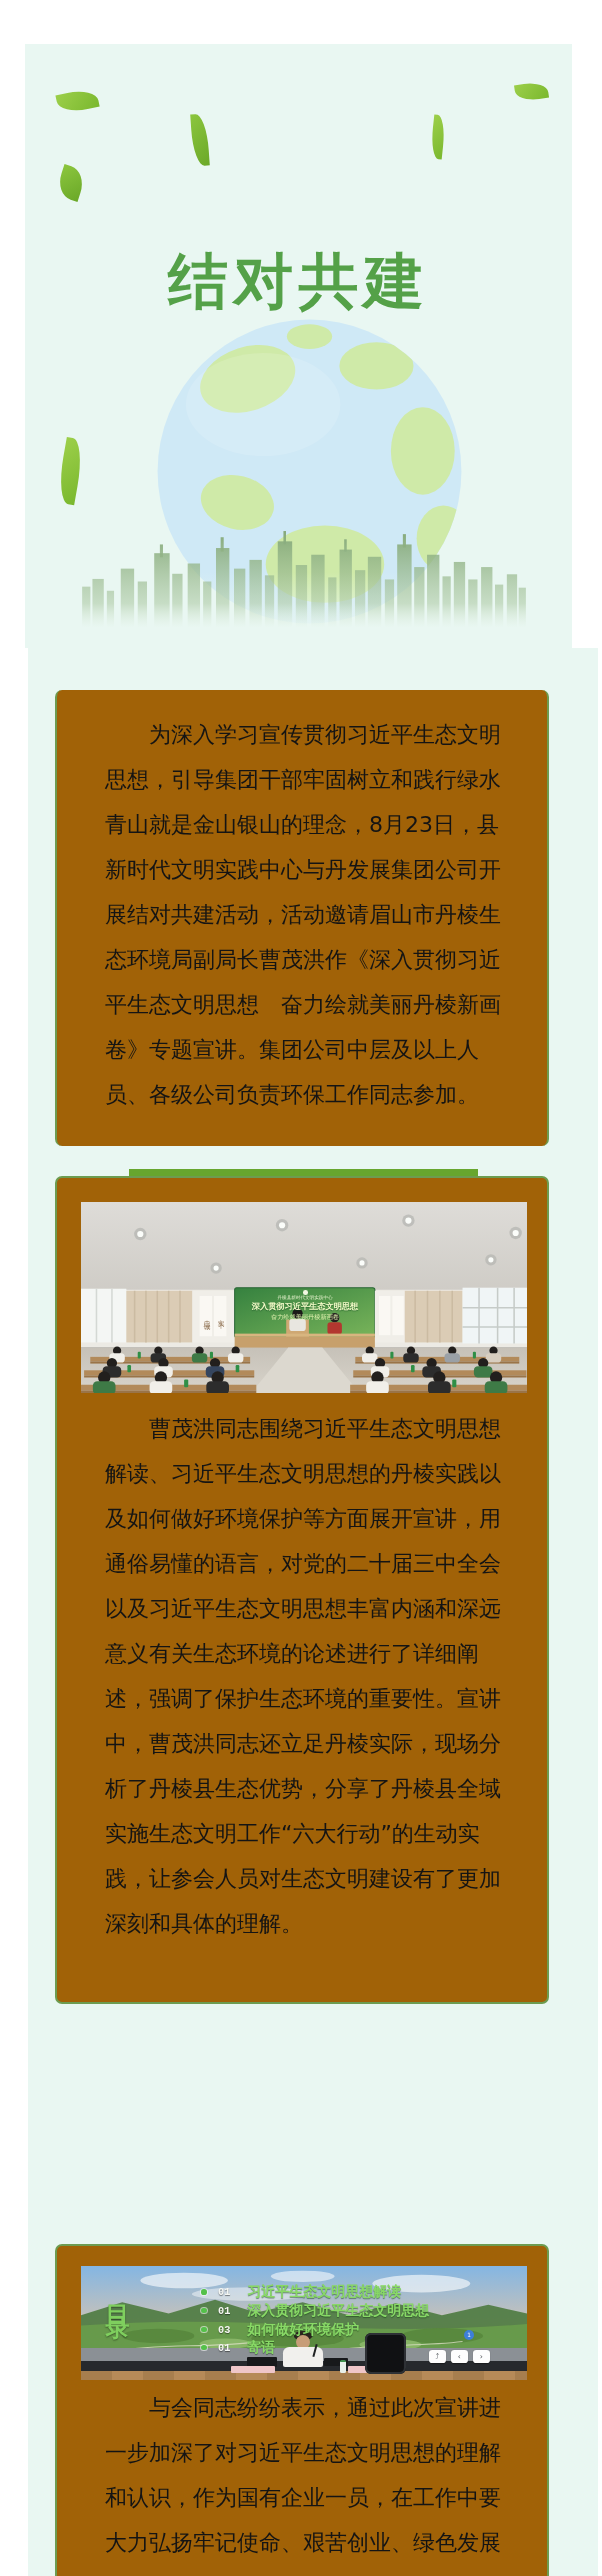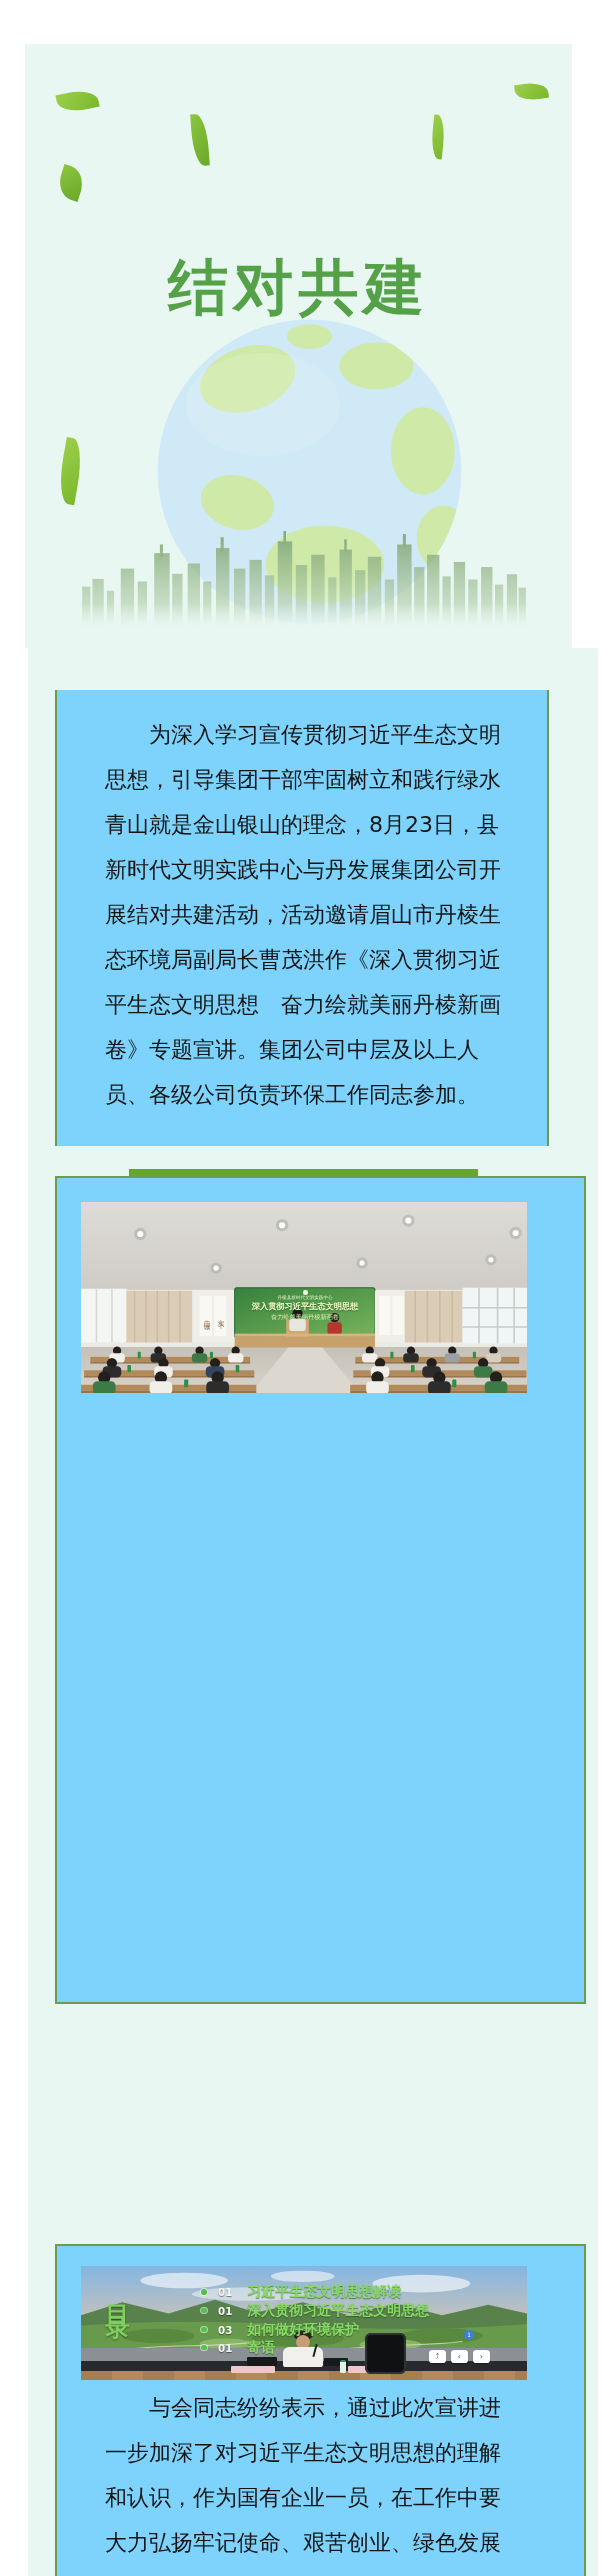--- a/index.html
+++ b/index.html
@@ -9,34 +9,34 @@
   
   .mint{background:#e9f7f2;}
   
   .leaf{position:absolute;background:linear-gradient(135deg,#9ccf4a,#7ab82e);
         border-radius:0 70% 0 70%;}
   .leaf.dark{background:linear-gradient(135deg,#8cc63e,#6aa828);}
   
   .hdr-title{position:absolute;left:25px;width:547px;text-align:center;
              font-size:60px;font-weight:700;color:#54a148;letter-spacing:5.2px;line-height:1.1;}
   
-  .card{position:absolute;left:55px;width:490px;background:#7dd3fc;}
+  .card{position:absolute;left:55px;width:490px;background:#a16207;border-radius:7px;}
   .card.side{border-left:2.1px solid #6d9c50;border-right:2.1px solid #6d9c50;}
-  .card.full{border:2.1px solid #6d9c50;padding-left:37px;}
+  .card.full{border:2.1px solid #6d9c50;}
   .accentbar{position:absolute;left:129px;width:349px;height:7.2px;background:#67a62e;}
   
   .para{position:absolute;left:48px;width:399px;font-size:22px;line-height:45px;
         color:#141414;white-space:pre-line;letter-spacing:0;}
   
   .photo{position:absolute;left:24px;width:446px;overflow:hidden;background:#888;}
   .ph-ov{position:absolute;}
   .ph-txt{position:absolute;text-align:center;}
   .vtext{writing-mode:vertical-rl;text-orientation:upright;}
   
-  .toc-row{position:absolute;display:flex;align-items:center;}
+  .toc-row{position:absolute;display:flex;align-items:center;font-family:Liberation Mono, monospace;}
   .toc-dot{width:5.7px;height:5.7px;border-radius:50%;background:#54c14a;
            box-shadow:0 0 0 1px rgba(255,255,255,.55);margin-right:11.3px;}
   .toc-num{width:23px;color:#f4f6f2;font-size:10.3px;font-weight:700;
            text-shadow:0 0.5px 1px rgba(0,0,0,.45);}
   .toc-label{color:#88d966;font-size:14px;font-weight:700;margin-left:6.2px;
              text-shadow:0 0.5px 1px rgba(20,60,20,.55);white-space:nowrap;}
   .navbtn{position:absolute;width:16.5px;height:13.4px;border-radius:3.1px;background:#fdfdfd;
           color:#5a5e63;font-size:7.7px;line-height:13.4px;text-align:center;
           box-shadow:0 0.5px 1px rgba(0,0,0,.35);}
 </style>
@@ -67,21 +67,21 @@
       <ellipse cx="430" cy="95" rx="72" ry="46"></ellipse>
       <ellipse cx="520" cy="260" rx="62" ry="85"></ellipse>
       <ellipse cx="160" cy="360" rx="72" ry="52" transform="rotate(14 160 360)"></ellipse>
       <ellipse cx="330" cy="480" rx="115" ry="75"></ellipse>
       <ellipse cx="560" cy="430" rx="52" ry="64"></ellipse>
       <ellipse cx="300" cy="38" rx="44" ry="24"></ellipse>
     </g>
     <ellipse cx="210" cy="170" rx="150" ry="100" fill="#ffffff" opacity="0.14"></ellipse>
   </svg>
 
-  <div class="hdr-title" style="top:254px;">结对共建</div>
+  <div class="hdr-title" style="top:248px;">结对共建</div>
 
   <div class="abs" style="left:25px;top:572px;width:547px;height:76px;
               background:linear-gradient(to bottom,rgba(233,247,242,0),#e9f7f2 85%);"></div>
 
   <svg class="abs" style="left:77px;top:530px;" width="453" height="103" viewBox="0 0 880 200">
     <defs>
       <linearGradient id="skg" x1="0" y1="0" x2="0" y2="190" gradientUnits="userSpaceOnUse">
         <stop offset="0" stop-color="#84a878"></stop>
         <stop offset="0.75" stop-color="#aac7a0" stop-opacity="0.55"></stop>
         <stop offset="1" stop-color="#cfe3c8" stop-opacity="0"></stop>
@@ -310,20 +310,32 @@
         </g>
       </svg>
       
       <div class="ph-ov" style="left:222px;top:88px;width:4.6px;height:4.6px;border-radius:50%;background:#f2f8e2;"></div>
       <div class="ph-txt" style="left:154px;width:140px;top:93px;font-size:4.6px;color:#e8f3cf;">丹棱县新时代文明实践中心</div>
       <div class="ph-txt" style="left:154px;width:140px;top:99px;font-size:8.2px;font-weight:700;color:#f5fcc9;text-shadow:0 0.5px 1px rgba(0,60,20,.5);">深入贯彻习近平生态文明思想</div>
       <div class="ph-txt" style="left:154px;width:140px;top:111px;font-size:6.2px;color:#dff0ae;">奋力绘就美丽丹棱新画卷</div>
       <div class="ph-txt vtext" style="left:121px;top:97px;height:36px;font-size:6.7px;color:#8a6b4a;letter-spacing:3.1px;">忠诚</div>
       <div class="ph-txt vtext" style="left:135px;top:97px;height:36px;font-size:6.7px;color:#8a6b4a;letter-spacing:3.1px;">实干</div>
     </div>
+    <div class="para" style="top:228px;">　　曹茂洪同志围绕习近平生态文明思想
+解读、习近平生态文明思想的丹棱实践以
+及如何做好环境保护等方面展开宣讲，用
+通俗易懂的语言，对党的二十届三中全会
+以及习近平生态文明思想丰富内涵和深远
+意义有关生态环境的论述进行了详细阐
+述，强调了保护生态环境的重要性。宣讲
+中，曹茂洪同志还立足丹棱实际，现场分
+析了丹棱县生态优势，分享了丹棱县全域
+实施生态文明工作“六大行动”的生动实
+践，让参会人员对生态文明建设有了更加
+深刻和具体的理解。</div>
   </div>
 
   <div class="card full" style="top:2244px;height:674px;">
     <div class="photo" style="top:19.6px;height:114px;background:#5b5f63;">
       <svg width="446" height="88" viewBox="0 0 865 170" preserveAspectRatio="none" style="position:absolute;top:0;left:0;">
         <defs>
           <linearGradient id="sky2" x1="0" y1="0" x2="0" y2="1">
             <stop offset="0" stop-color="#84b6e3"></stop>
               <stop offset="0.7" stop-color="#cfc3b4"></stop>
             <stop offset="1" stop-color="#ead0b0"></stop>

